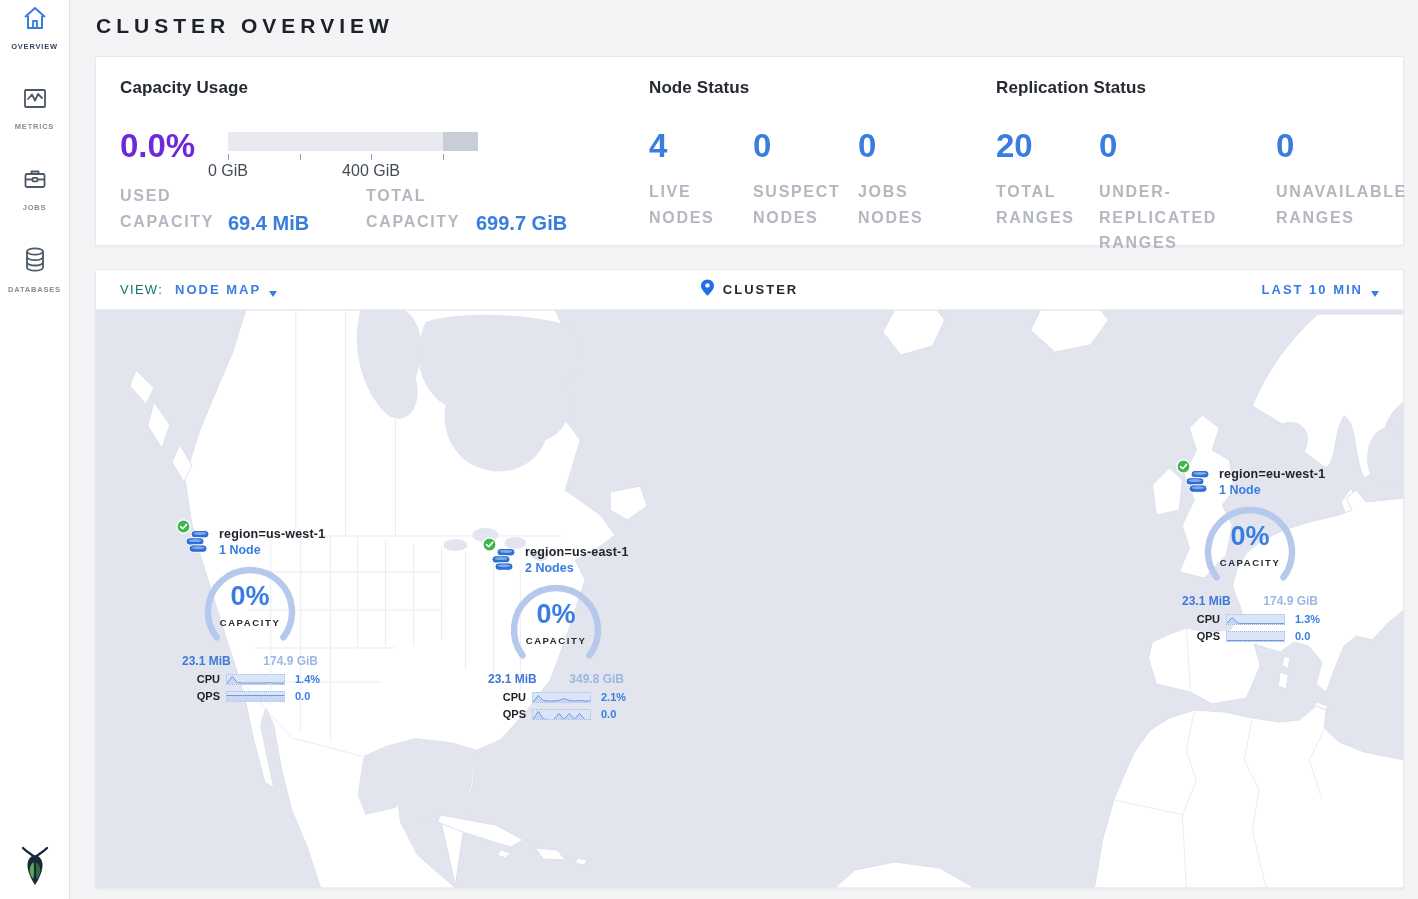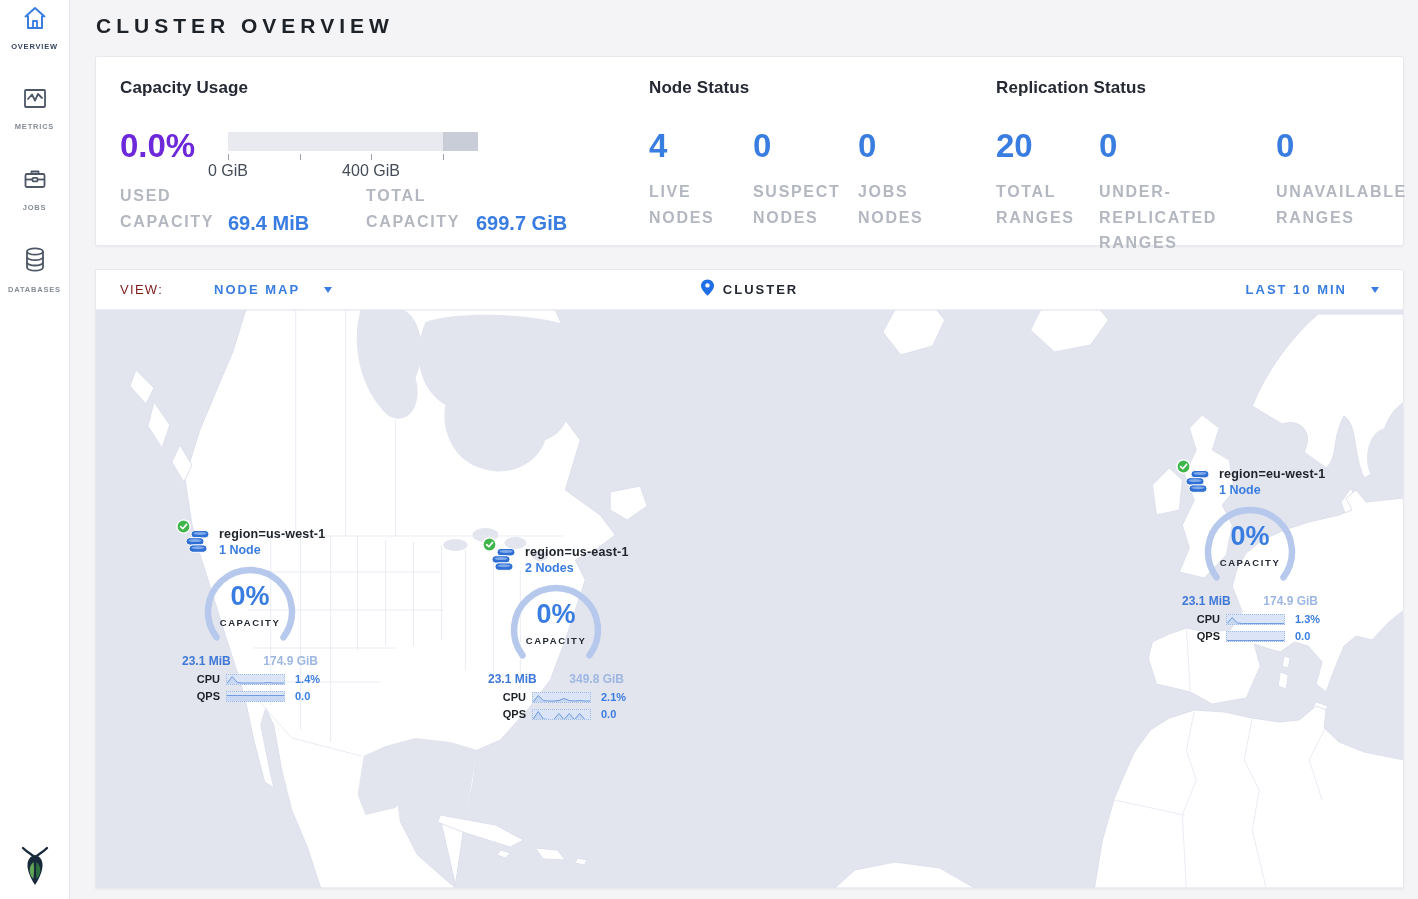--- a/index.html
+++ b/index.html
@@ -41,22 +41,22 @@
   .stat-col .num { font-size:33px; font-weight:600; color:#3a7de1; line-height:1; margin-bottom:17px; }
   .nc1 { width:104px; } .nc2 { width:105px; } .nc3 { width:auto; }
   .rc1 { width:103px; } .rc2 { width:177px; } .rc3 { width:auto; }
 
   
   .map-card { margin-top:23px; }
   .view-bar { height:40px; display:flex; align-items:center; padding:0 24px; border-bottom:1px solid #eceef2; }
   .vb-left, .vb-center, .vb-right { display:flex; align-items:center; flex:1; }
   .vb-center { justify-content:center; gap:9px; }
   .vb-right { justify-content:flex-end; }
-  .vb-label { font-size:13px; letter-spacing:1.3px; color:#7f1d1d; margin-right:12px; }
-  .vb-drop { display:flex; align-items:center; gap:24px; cursor:pointer;margin-left:39px; }
+  .vb-label { font-size:13px; letter-spacing:1.3px; color:#0f766e; margin-right:12px; }
+  .vb-drop { display:flex; align-items:flex-end; gap:8px; cursor:pointer; }
   .vb-drop .val { font-size:13px; font-weight:700; letter-spacing:2px; color:#3a7de1; }
   .caret { width:0; height:0; border-left:4.5px solid transparent; border-right:4.5px solid transparent; border-top:6px solid #3a7de1; margin-top:1px; }
   .vb-loc { font-size:13px; font-weight:700; letter-spacing:2px; color:#242933; }
 
   .node-map { position:relative; height:578px; background:#e2e4ee; overflow:hidden; }
   .node-map > svg.world { position:absolute; inset:0; width:100%; height:100%; }
 
   
   .marker { position:absolute; width:136px; z-index:2; cursor:pointer; }
   .mk-head { display:flex; }

